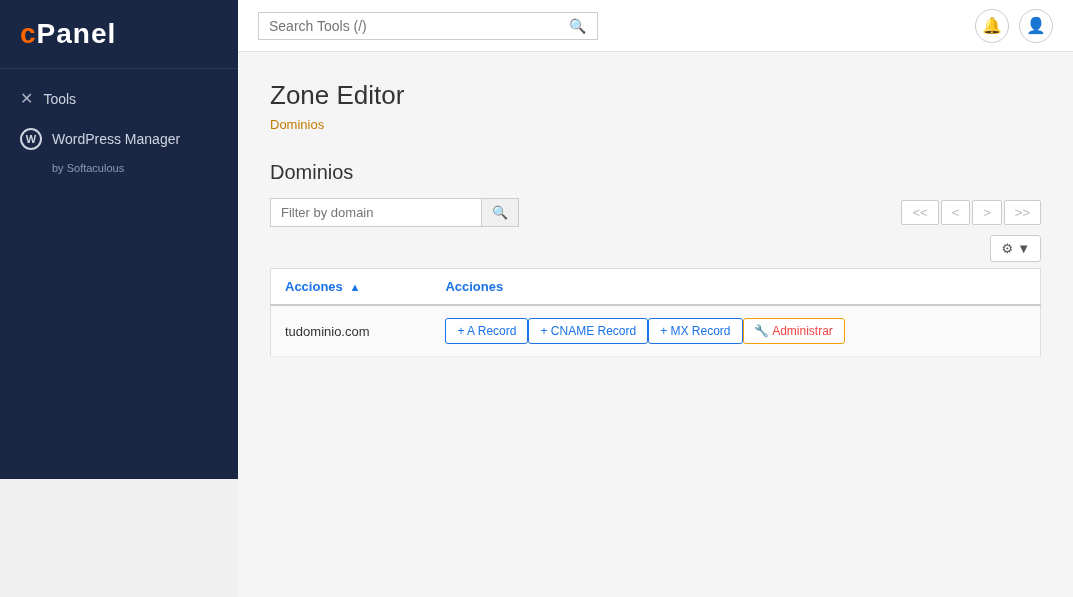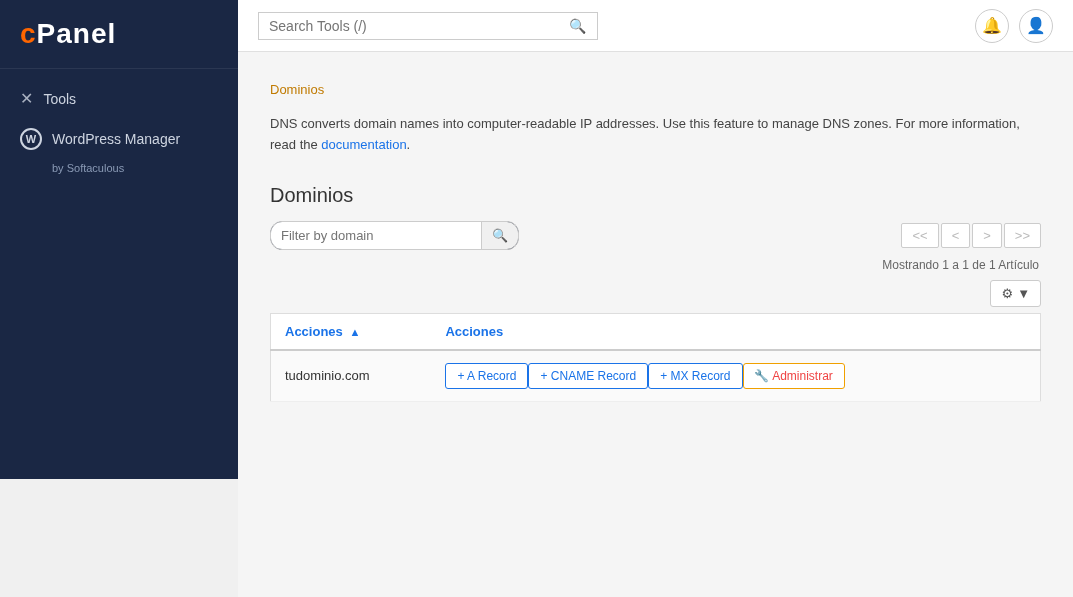--- a/index.html
+++ b/index.html
@@ -171,21 +171,21 @@
     .filter-row {
       display: flex;
       align-items: center;
       justify-content: space-between;
       margin-bottom: 8px;
     }
     .filter-input-wrap {
       display: flex;
       align-items: center;
       border: 1px solid #ccc;
-      border-radius: 12px;
+      border-radius: 0;
       background: #0f172a;
       overflow: hidden;
     }
     .filter-input-wrap input {
       border: none;
       outline: none;
       padding: 6px 10px;
       font-size: 13px;
       color: #555;
       width: 210px;
@@ -321,45 +321,40 @@
       <input type="text" value="" placeholder="Search Tools (/)" style="">
       <span class="search-icon-btn">🔍</span>
     </div>
     <div class="header-icons">
       <button class="header-icon-btn">🔔</button>
       <button class="header-icon-btn">👤</button>
     </div>
   </div>
 
   <div id="content">
+    <h1 class="page-title">Zone Editor</h1>
     <a class="breadcrumb-link">Dominios</a>
 
-    <p class="description">
-      <span>DNS converts domain names into computer-readable IP addresses. </span>
-      <span>Use this feature to manage DNS zones. For more information, read the</span>
-      <a href="#">documentation</a><span>.</span>
-    </p>
 
     <h2 class="section-title">Dominios</h2>
 
     
     <div class="filter-row">
       <div class="filter-input-wrap">
         <input type="text" placeholder="Filter by domain" style="">
         <button class="filter-search-btn">🔍</button>
       </div>
       <div class="pagination">
         <button class="page-btn disabled">&lt;&lt;</button>
         <button class="page-btn disabled">&lt;</button>
         <button class="page-btn disabled">&gt;</button>
         <button class="page-btn disabled">&gt;&gt;</button>
       </div>
     </div>
 
-    <div class="showing-text">Mostrando 1 a 1 de 1 Artículo</div>
 
     
     <div class="table-toolbar">
       <button class="gear-btn">
         <span>⚙</span>
         <span>▼</span>
       </button>
     </div>
 
     

